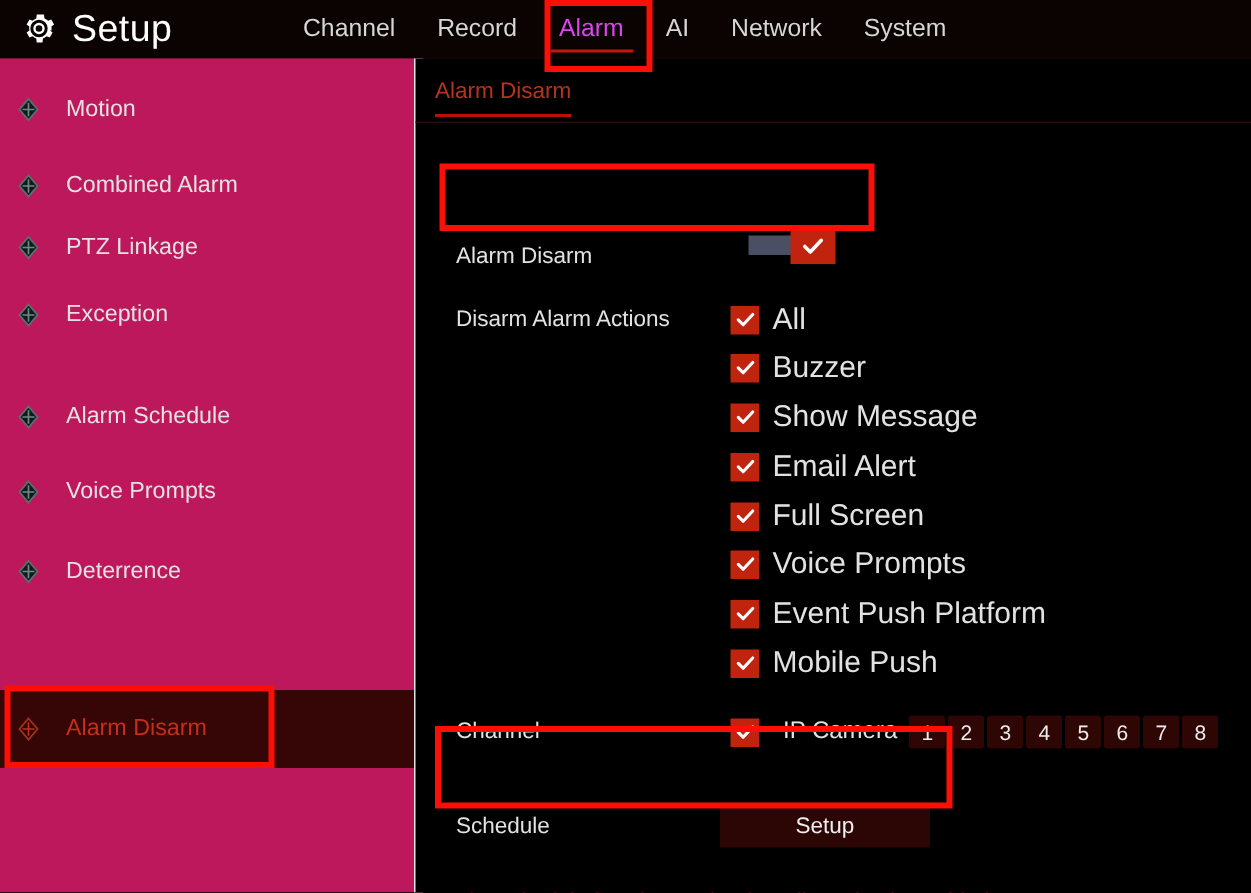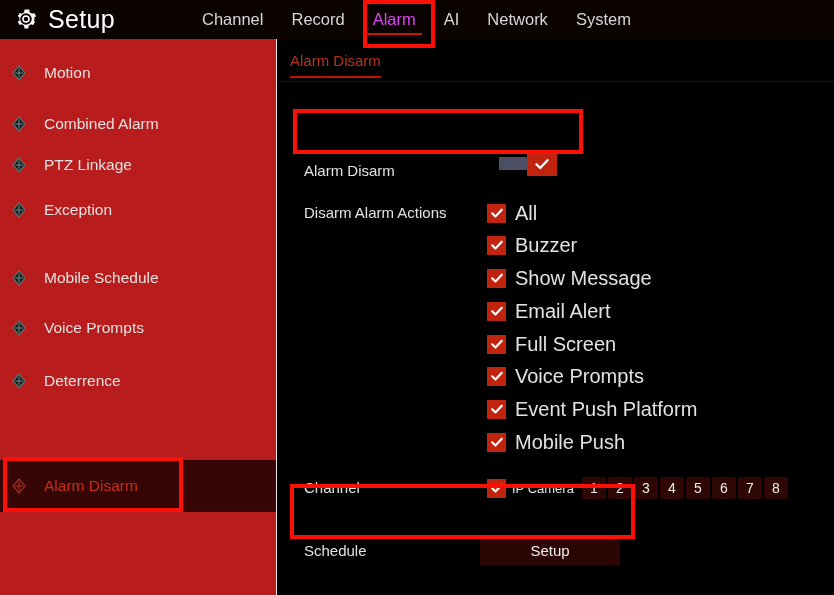--- a/index.html
+++ b/index.html
@@ -63,21 +63,21 @@
     bottom: 4px;
     height: 2px;
     background: #c4180a;
   }
 
   
   #sidebar {
     position: absolute;
     left: 0; top: 39px;
     width: 276px; height: 556px;
-    background: #b91c1c;
+    background: #be185d;
     border-right: 6px solid #e5e5e5;
   }
   .side-item {
     position: absolute;
     left: 0;
     width: 276px;
     height: 30px;
     display: flex;
     align-items: center;
     padding-left: 11px;
@@ -171,21 +171,21 @@
   }
 
   
   #chan-row {
     position: absolute;
     left: 210px; top: 438px;
     display: flex;
     align-items: center;
     height: 22px;
   }
-  #chan-row .cb-label { margin-left: 6px; font-size: 13px; }
+  #chan-row .cb-label { margin-left: 16px; font-size: 16px; }
   #chan-nums {
     display: flex;
     align-items: center;
     margin-left: 8px;
     gap: 2px;
   }
   .chan-num {
     width: 24px; height: 22px;
     background: #2e0604;
     color: #ededed;
@@ -295,21 +295,21 @@
     <span class="slabel">Exception</span>
   </div>
 
   <div class="side-item" style="top:224px">
     <span class="sicon">
       <svg viewBox="0 0 16 16" xmlns="http://www.w3.org/2000/svg">
         <path d="M8 1 L14 8 L8 15 L2 8 Z" fill="#101c1c" stroke="#59706e" stroke-width="1.2"></path>
         <path d="M8 3.5 L8 12.5 M4 8 L12 8" stroke="#6d8a87" stroke-width="1.1"></path>
       </svg>
     </span>
-    <span class="slabel">Mobile Schedule</span>
+    <span class="slabel">Alarm Schedule</span>
   </div>
 
   <div class="side-item" style="top:274px">
     <span class="sicon">
       <svg viewBox="0 0 16 16" xmlns="http://www.w3.org/2000/svg">
         <path d="M8 1 L14 8 L8 15 L2 8 Z" fill="#101c1c" stroke="#59706e" stroke-width="1.2"></path>
         <path d="M8 3.5 L8 12.5 M4 8 L12 8" stroke="#6d8a87" stroke-width="1.1"></path>
       </svg>
     </span>
     <span class="slabel">Voice Prompts</span>

